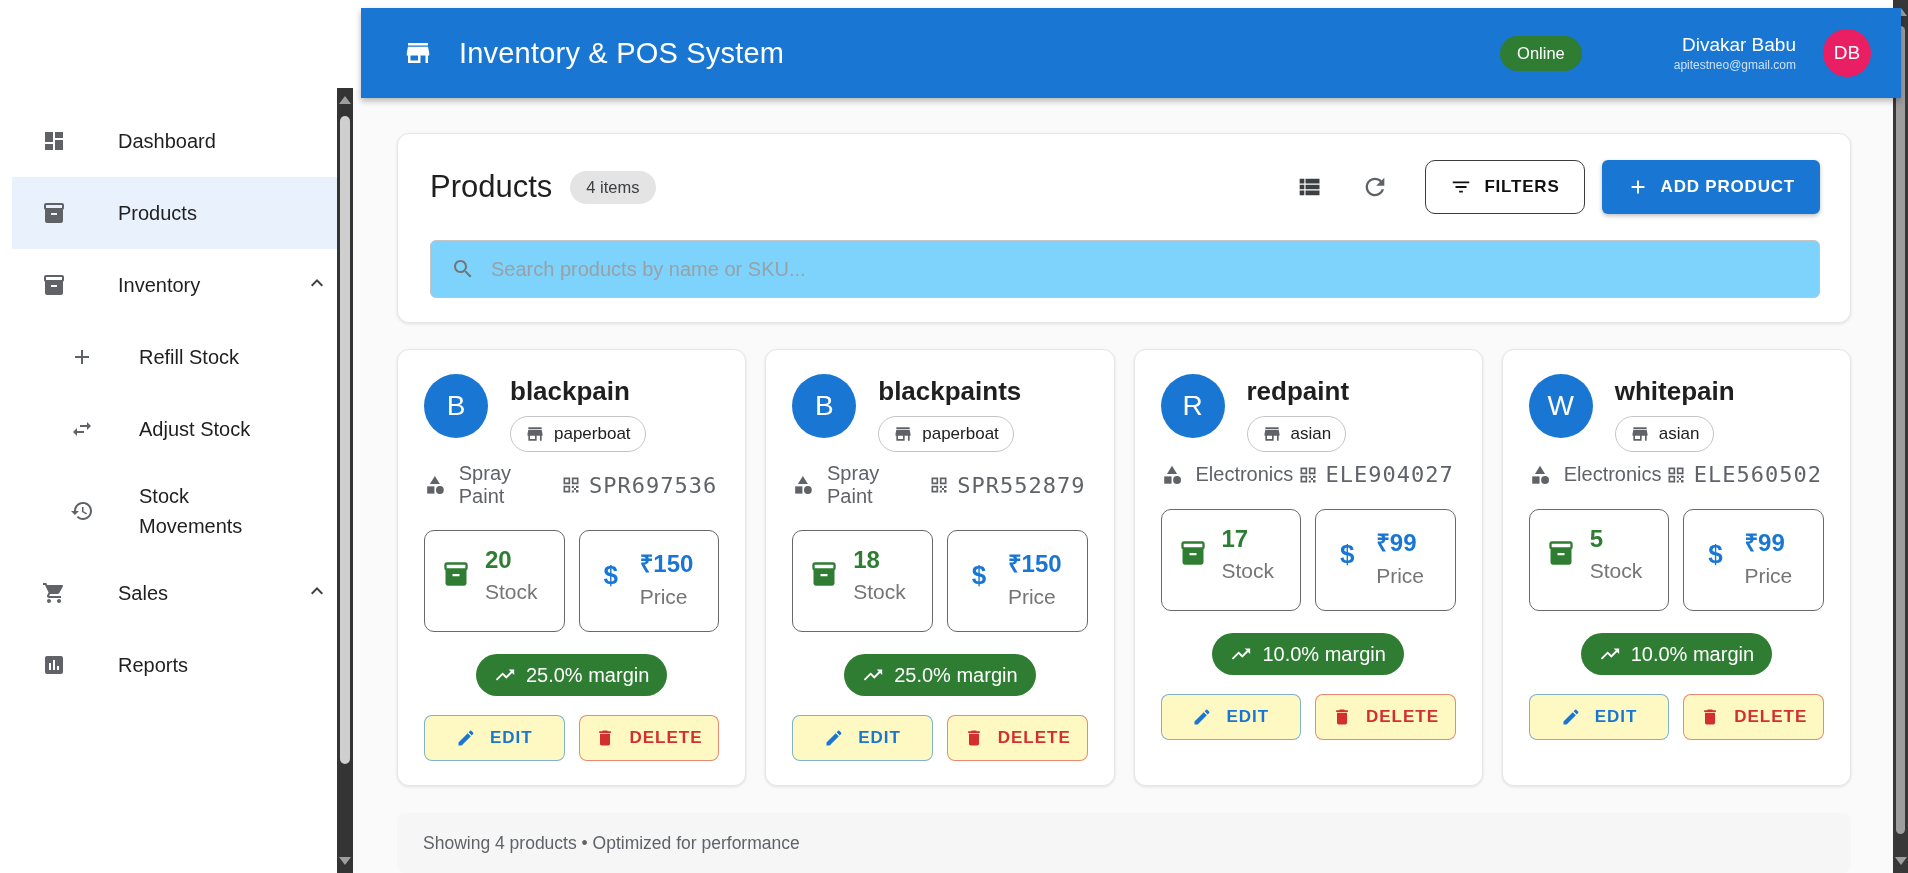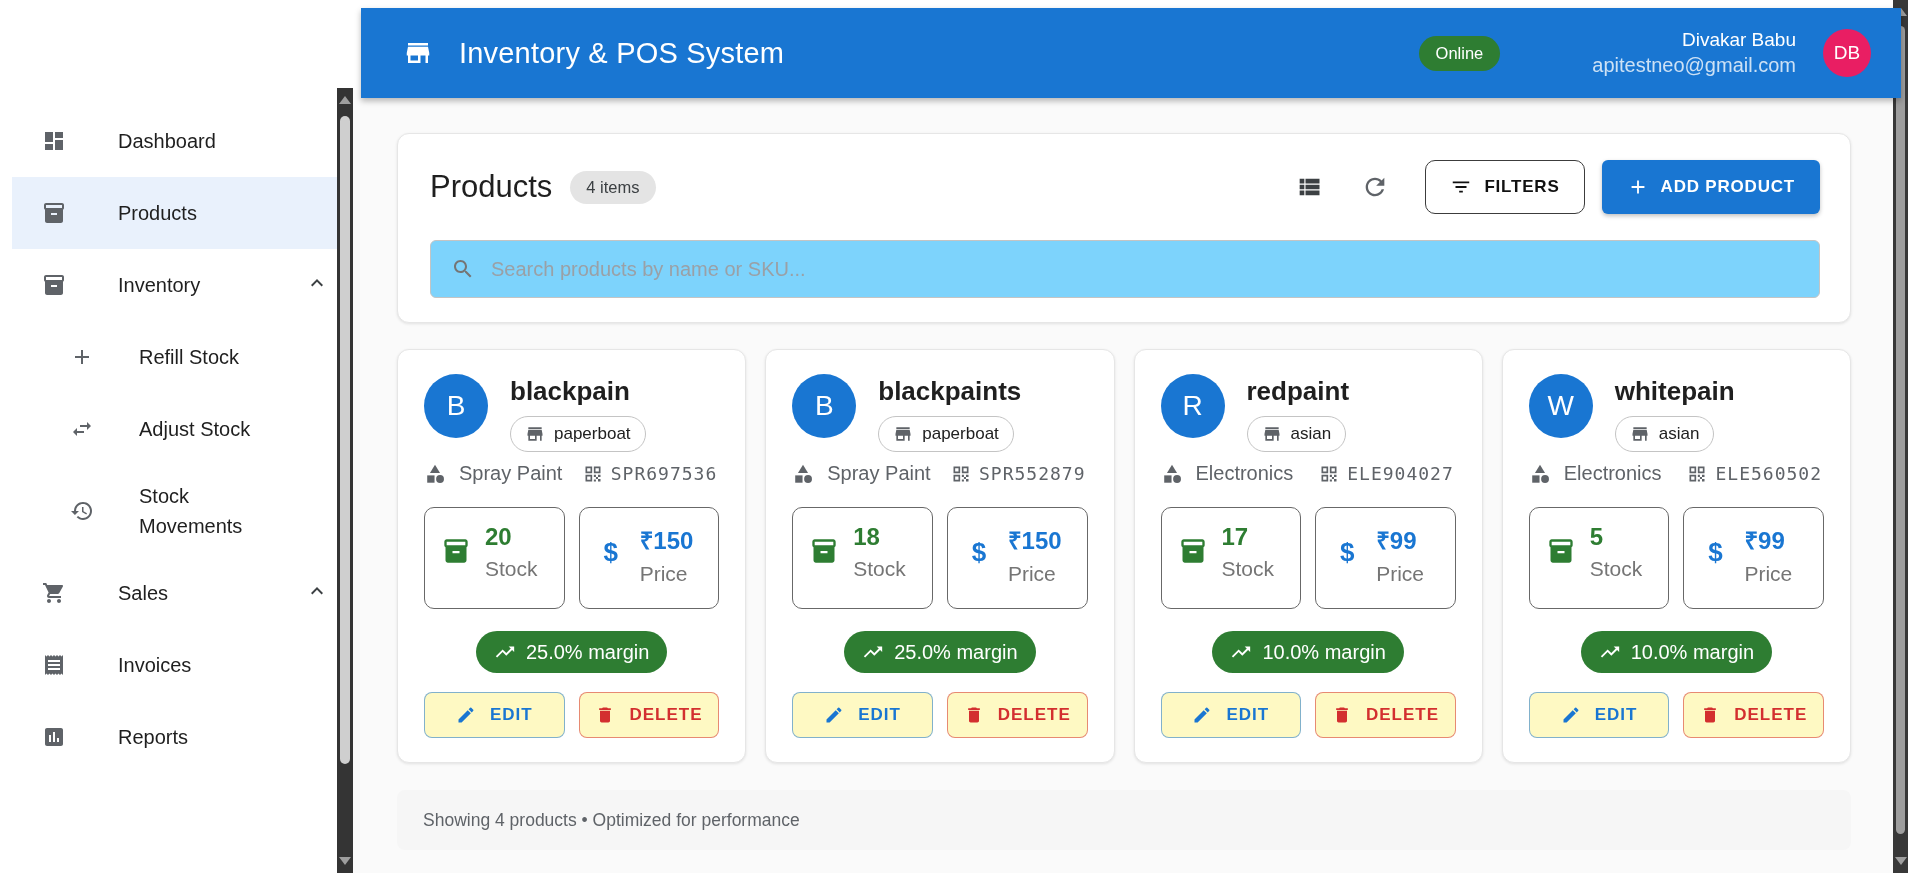--- a/index.html
+++ b/index.html
@@ -28,21 +28,21 @@
 
   
   .h-title { display:flex; align-items:center; color:#fff; }
   .h-title svg { width:30px; height:30px; fill:#fff; }
   .h-title .t { font-size:29px; font-weight:500; margin-left:26px; letter-spacing:.2px; }
   .h-right { margin-left:auto; display:flex; align-items:center; }
   .badge-online { background:#2e7d32; color:#fff; font-size:16.5px; padding:8px 17px;
                   border-radius:18px; }
   .h-user { text-align:right; margin-left:92px; line-height:1.3; }
   .h-user .name  { color:#fff; font-size:19px; font-weight:500; }
-  .h-user .email { color:rgba(255,255,255,.78); font-size:20px; }
+  .h-user .email { color:rgba(255,255,255,.78); font-size:12px; }
   .h-avatar { width:48px; height:48px; border-radius:50%; background:#e91e63; color:#fff;
               display:flex; align-items:center; justify-content:center; font-size:19px;
               font-weight:500; margin-left:27px; }
 
   
   .nav { position:absolute; top:105px; left:0; width:337px; }
   .nav-item { position:relative; display:flex; align-items:center; height:72px;
               padding-left:30px; cursor:pointer; font-size:20px; color:#1f1f1f; }
   .nav-item.sub { padding-left:58px; }
   .nav-item.tall { height:92px; }
@@ -96,21 +96,21 @@
                 padding:0 14px; border:1px solid #c4c4c4; border-radius:18px; background:#fff; }
   .chip-brand svg { width:20px; height:20px; fill:#5f6368; margin-right:9px; }
   .chip-brand span { font-size:17px; color:#212121; }
   .p-meta { display:flex; align-items:center; justify-content:space-between; margin-top:10px;
             padding-right:2px; }
   .meta-l { display:flex; align-items:center; }
   .meta-l svg { width:22px; height:22px; fill:#5f6368; }
   .meta-l span { font-size:20px; color:#5f6368; margin-left:13px; }
   .meta-r { display:flex; align-items:center; }
   .meta-r svg { width:20px; height:20px; fill:#5f6368; }
-  .meta-r span { font-size:18px; color:#5f6368; margin-left:8px; letter-spacing:1px;
+  .meta-r span { font-size:22px; color:#5f6368; margin-left:8px; letter-spacing:1px;
                  font-family:"DejaVu Sans Mono", monospace; }
   .stats { display:flex; gap:14px; margin-top:22px; }
   .stat-box { flex:1; height:102px; border:1px solid #686868; border-radius:10px;
               display:flex; align-items:flex-start; padding:15px 0 0 17px; background:#fff; }
   .stat-ic { margin-top:14px; }
   .stat-ic svg { width:28px; height:28px; fill:#2e7d32; }
   .stat-ic.money { font-size:26px; font-weight:700; color:#1976d2; width:28px;
                    text-align:center; line-height:1; margin-top:16px; }
   .stat-col { margin-left:15px; }
   .stat-val { font-size:24px; font-weight:700; }
@@ -189,26 +189,20 @@
       <svg viewBox="0 0 24 24">
           <path d="M7 18c-1.1 0-1.99.9-1.99 2S5.9 22 7 22s2-.9 2-2-.9-2-2-2zM1 2v2h2l3.6 7.59-1.35 2.45c-.16.28-.25.61-.25.96 0 1.1.9 2 2 2h12v-2H7.42c-.14 0-.25-.11-.25-.25l.03-.12.9-1.63h7.45c.75 0 1.41-.41 1.75-1.03l3.58-6.49c.08-.14.12-.31.12-.48 0-.55-.45-1-1-1H5.21l-.94-2H1zm16 16c-1.1 0-1.99.9-1.99 2s.89 2 1.99 2 2-.9 2-2-.9-2-2-2z"></path>
         </svg>
       <span class="lbl">Sales</span>
       <span class="chev"><svg width="24" height="24" viewBox="0 0 24 24">
             <path d="M12 8l-6 6 1.41 1.41L12 10.83l4.59 4.58L18 14z"></path>
           </svg></span>
     </div>
 
 
-    <div class="nav-item">
-      <svg viewBox="0 0 24 24">
-          <path d="M18 17H6v-2h12v2zm0-4H6v-2h12v2zm0-4H6V7h12v2zM3 22l1.5-1.5L6 22l1.5-1.5L9 22l1.5-1.5L12 22l1.5-1.5L15 22l1.5-1.5L18 22l1.5-1.5L21 22V2l-1.5 1.5L18 2l-1.5 1.5L15 2l-1.5 1.5L12 2l-1.5 1.5L9 2 7.5 3.5 6 2 4.5 3.5 3 2v20z"></path>
-        </svg>
-      <span class="lbl">Invoices</span>
-    </div>
 
     <div class="nav-item">
       <svg viewBox="0 0 24 24">
           <path d="M19 3H5c-1.1 0-2 .9-2 2v14c0 1.1.9 2 2 2h14c1.1 0 2-.9 2-2V5c0-1.1-.9-2-2-2zM9 17H7v-7h2v7zm4 0h-2V7h2v10zm4 0h-2v-4h2v4z"></path>
         </svg>
       <span class="lbl">Reports</span>
     </div>
 
   </div>
 </div>

